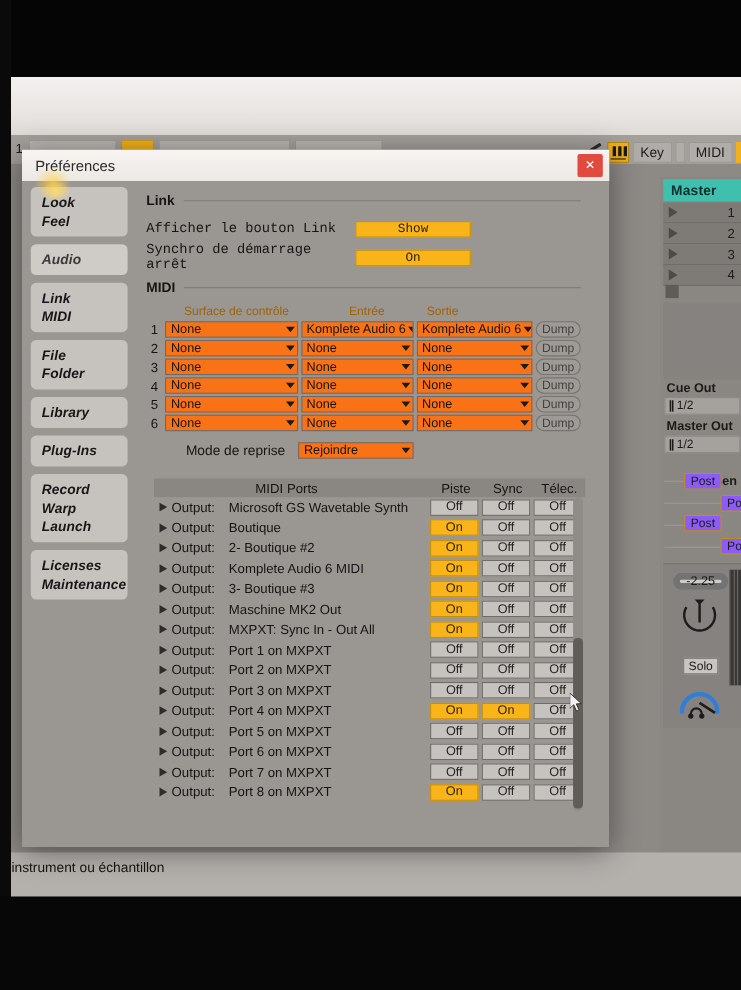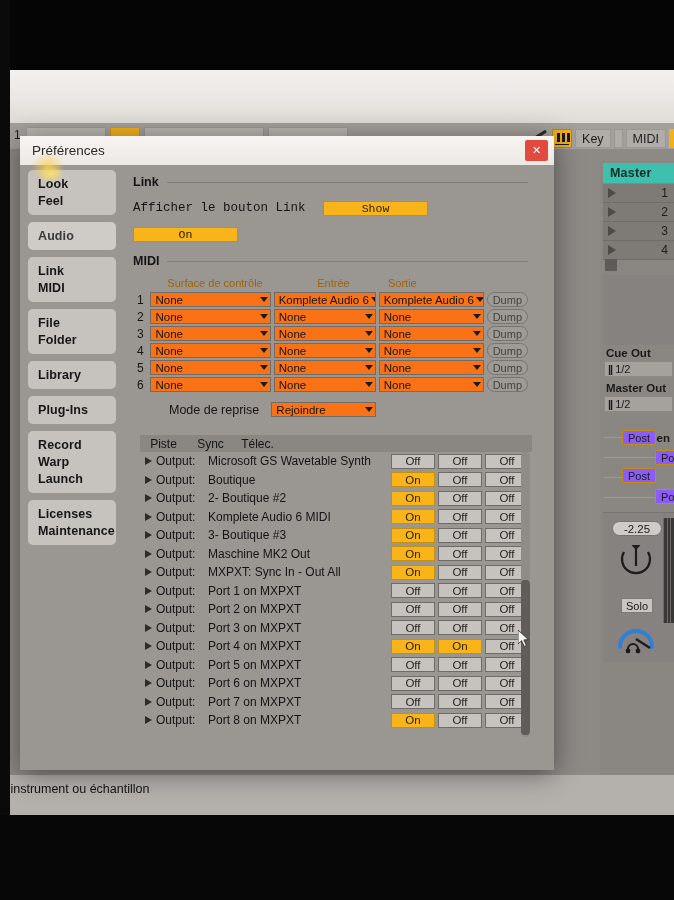--- a/index.html
+++ b/index.html
@@ -106,21 +106,21 @@
   .send-lbl { position:absolute; right:4px; top:432px; font-size:11.5px; font-weight:bold; color:#1a1a1a;}
   .post-btn {
     position:absolute; height:15px; padding:0 5px; background:#8b5cf6; border:1px solid #c08f12;
     font-size:11px; color:#1d1d1d; display:flex; align-items:center; border-radius:1px;
   }
   .send-line { position:absolute; height:1px; background:#9d9a96; }
 
   .vol-area { position:absolute; left:603px; top:512px; width:71px; height:150px; background:#858280; border-top:1px solid #767370;}
   .vol-pill {
     position:absolute; left:612px; top:521px; width:50px; height:15px;
-    background:#cfccc8; border:1px solid #737373; border-radius:8px;
+    background:#cfccc8; border:6px solid #737373; border-radius:8px;
     font-size:11.5px; color:#1a1a1a; display:flex; align-items:center; justify-content:center;
   }
   .knob-dial { position:absolute; left:618px; top:542px; width:36px; height:34px; }
   .solo-btn {
     position:absolute; left:621px; top:598px; width:32px; height:15px;
     background:#c9c6c2; border:1px solid #7d7a77; font-size:11px; color:#1a1a1a;
     display:flex; align-items:center; justify-content:center;
   }
   .blue-knob { position:absolute; left:614px; top:617px; width:44px; height:40px; }
   .meter-strip {
@@ -162,21 +162,21 @@
   }
   .glare-b {
     position:absolute; left:38px; top:165px; width:26px; height:18px;
     background:radial-gradient(ellipse at center, rgba(255,222,110,.85), rgba(255,222,110,0) 72%);
     pointer-events:none; z-index:30;
   }
 
   
   .side { position:absolute; left:28px; top:170px; width:88px; }
   .side-grp {
-    background:#c6c3bf; border-radius:5px; margin-bottom:7px; padding:5px 0 6px 0;
+    background:#c6c3bf; border-radius:5px; margin-bottom:7px; padding:5px 0 6px 0;font-style:italic;
   }
   .side-item {
     font-size:12.5px; color:#161616; font-weight:bold; padding:1.5px 0 1.5px 10px;
     letter-spacing:.1px;
   }
   .side-item.sel { color:#3a3a3a; }
   .side-grp.active { background:#cfccc8; }
 
   
   .content { position:absolute; left:133px; top:175px; width:395px; }
@@ -405,20 +405,21 @@
     <div class="sec-head">
       <span>Link</span>
       <span class="rule"></span>
     </div>
 
     <div class="pref-row">
       <div class="pref-lbl">Afficher le bouton Link</div>
       <div class="amber-btn">Show</div>
     </div>
     <div class="pref-row">
+      <div class="pref-lbl">Synchro de démarrage arrêt</div>
       <div class="amber-btn">On</div>
     </div>
 
     <div class="sec-head" style="margin-top:10px">
       <span>MIDI</span>
       <span class="rule"></span>
     </div>
 
     <div class="grid-hdr">
       <div class="gh1"></div>
@@ -530,20 +531,21 @@
       <div class="reprise-lbl">Mode de reprise</div>
       <div class="sel-box" style="width:105px">
         <span>Rejoindre</span>
         <span class="car"></span>
       </div>
     </div>
   </div>
 
   <div class="ports">
     <div class="ports-hdr">
+      <div class="ph-name">MIDI Ports</div>
       <div class="ph-col">Piste</div>
       <div class="ph-col">Sync</div>
       <div class="ph-col">Télec.</div>
     </div>
     <div id="ports-body">
         <div class="port-row">
           <div class="port-tri">
             <i></i>
           </div>
           <div class="port-kind">Output:</div>

